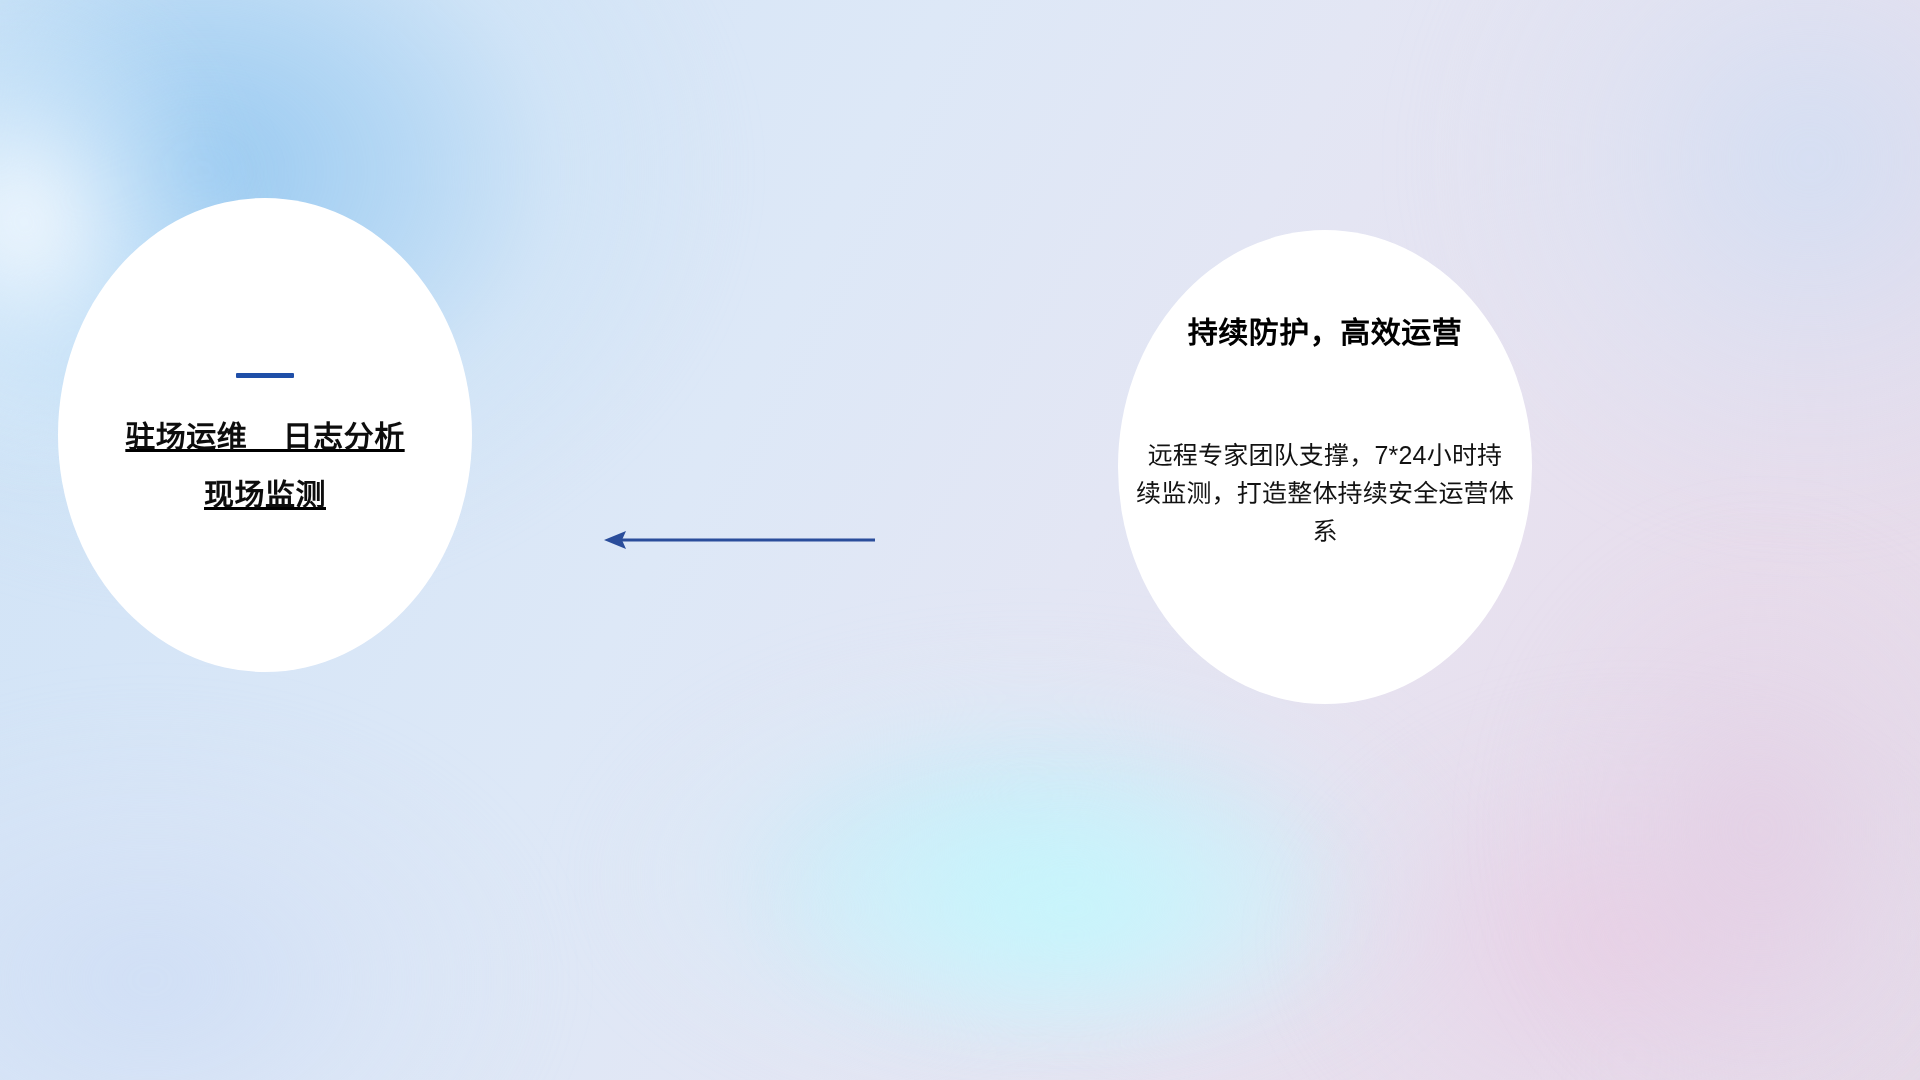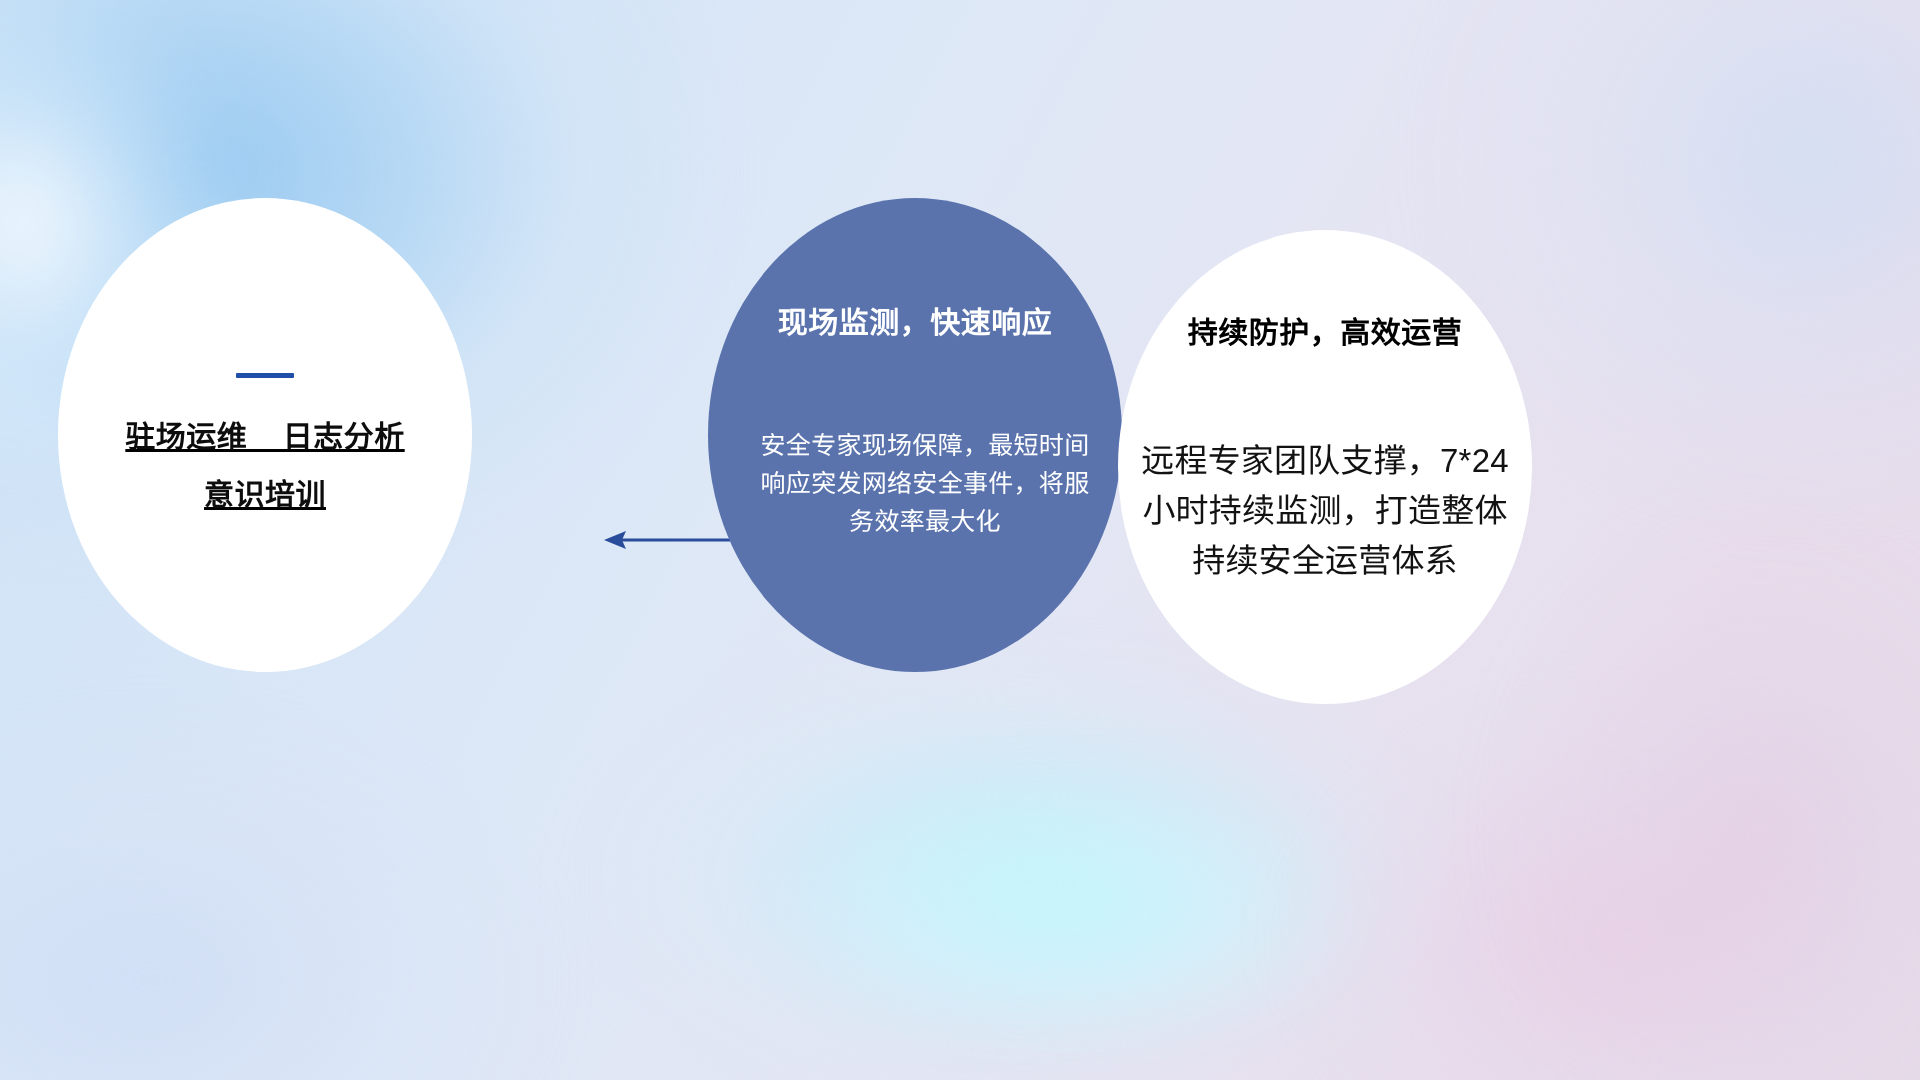--- a/index.html
+++ b/index.html
@@ -209,21 +209,21 @@
     font-weight: 700;
     color: #000000;
     letter-spacing: 0.5px;
     white-space: nowrap;
   }
   #right-body {
     position: absolute;
     left: 18px; right: 18px;
     top: 206px;
     text-align: center;
-    font-size: 33px;
+    font-size: 25px;
     font-weight: 400;
     color: #121212;
     line-height: 1.52;
     letter-spacing: 0.2px;
   }
 
   
   #flow-arrow {
     position: absolute;
     left: 600px;
@@ -249,27 +249,23 @@
 
   <svg id="flow-arrow" viewBox="0 0 280 40" xmlns="http://www.w3.org/2000/svg">
     <line x1="275" y1="20" x2="16" y2="20" stroke="#2a4d9b" stroke-width="3.2"></line>
     <polygon points="4,20 26,11 22,20 26,29" fill="#2a4d9b"></polygon>
   </svg>
 
   <div class="circle circle-white" id="circle-left">
     <div class="circle-inner" id="left-content">
       <div id="left-divider"></div>
       <div class="left-line" id="left-line-1">驻场运维    日志分析</div>
-      <div class="left-line" id="left-line-3">意识培训</div>
+      <div class="left-line" id="left-line-3">现场监测</div>
     </div>
   </div>
 
-  <div class="circle" id="circle-middle">
-    <div id="middle-title">现场监测，快速响应</div>
-    <div id="middle-body">安全专家现场保障，最短时间响应突发网络安全事件，将服务效率最大化</div>
-  </div>
 
   <div class="circle circle-white" id="circle-right">
     <div id="right-title">持续防护，高效运营</div>
     <div id="right-body">远程专家团队支撑，7*24小时持续监测，打造整体持续安全运营体系</div>
   </div>
 
 </div>
 
 </body></html>

